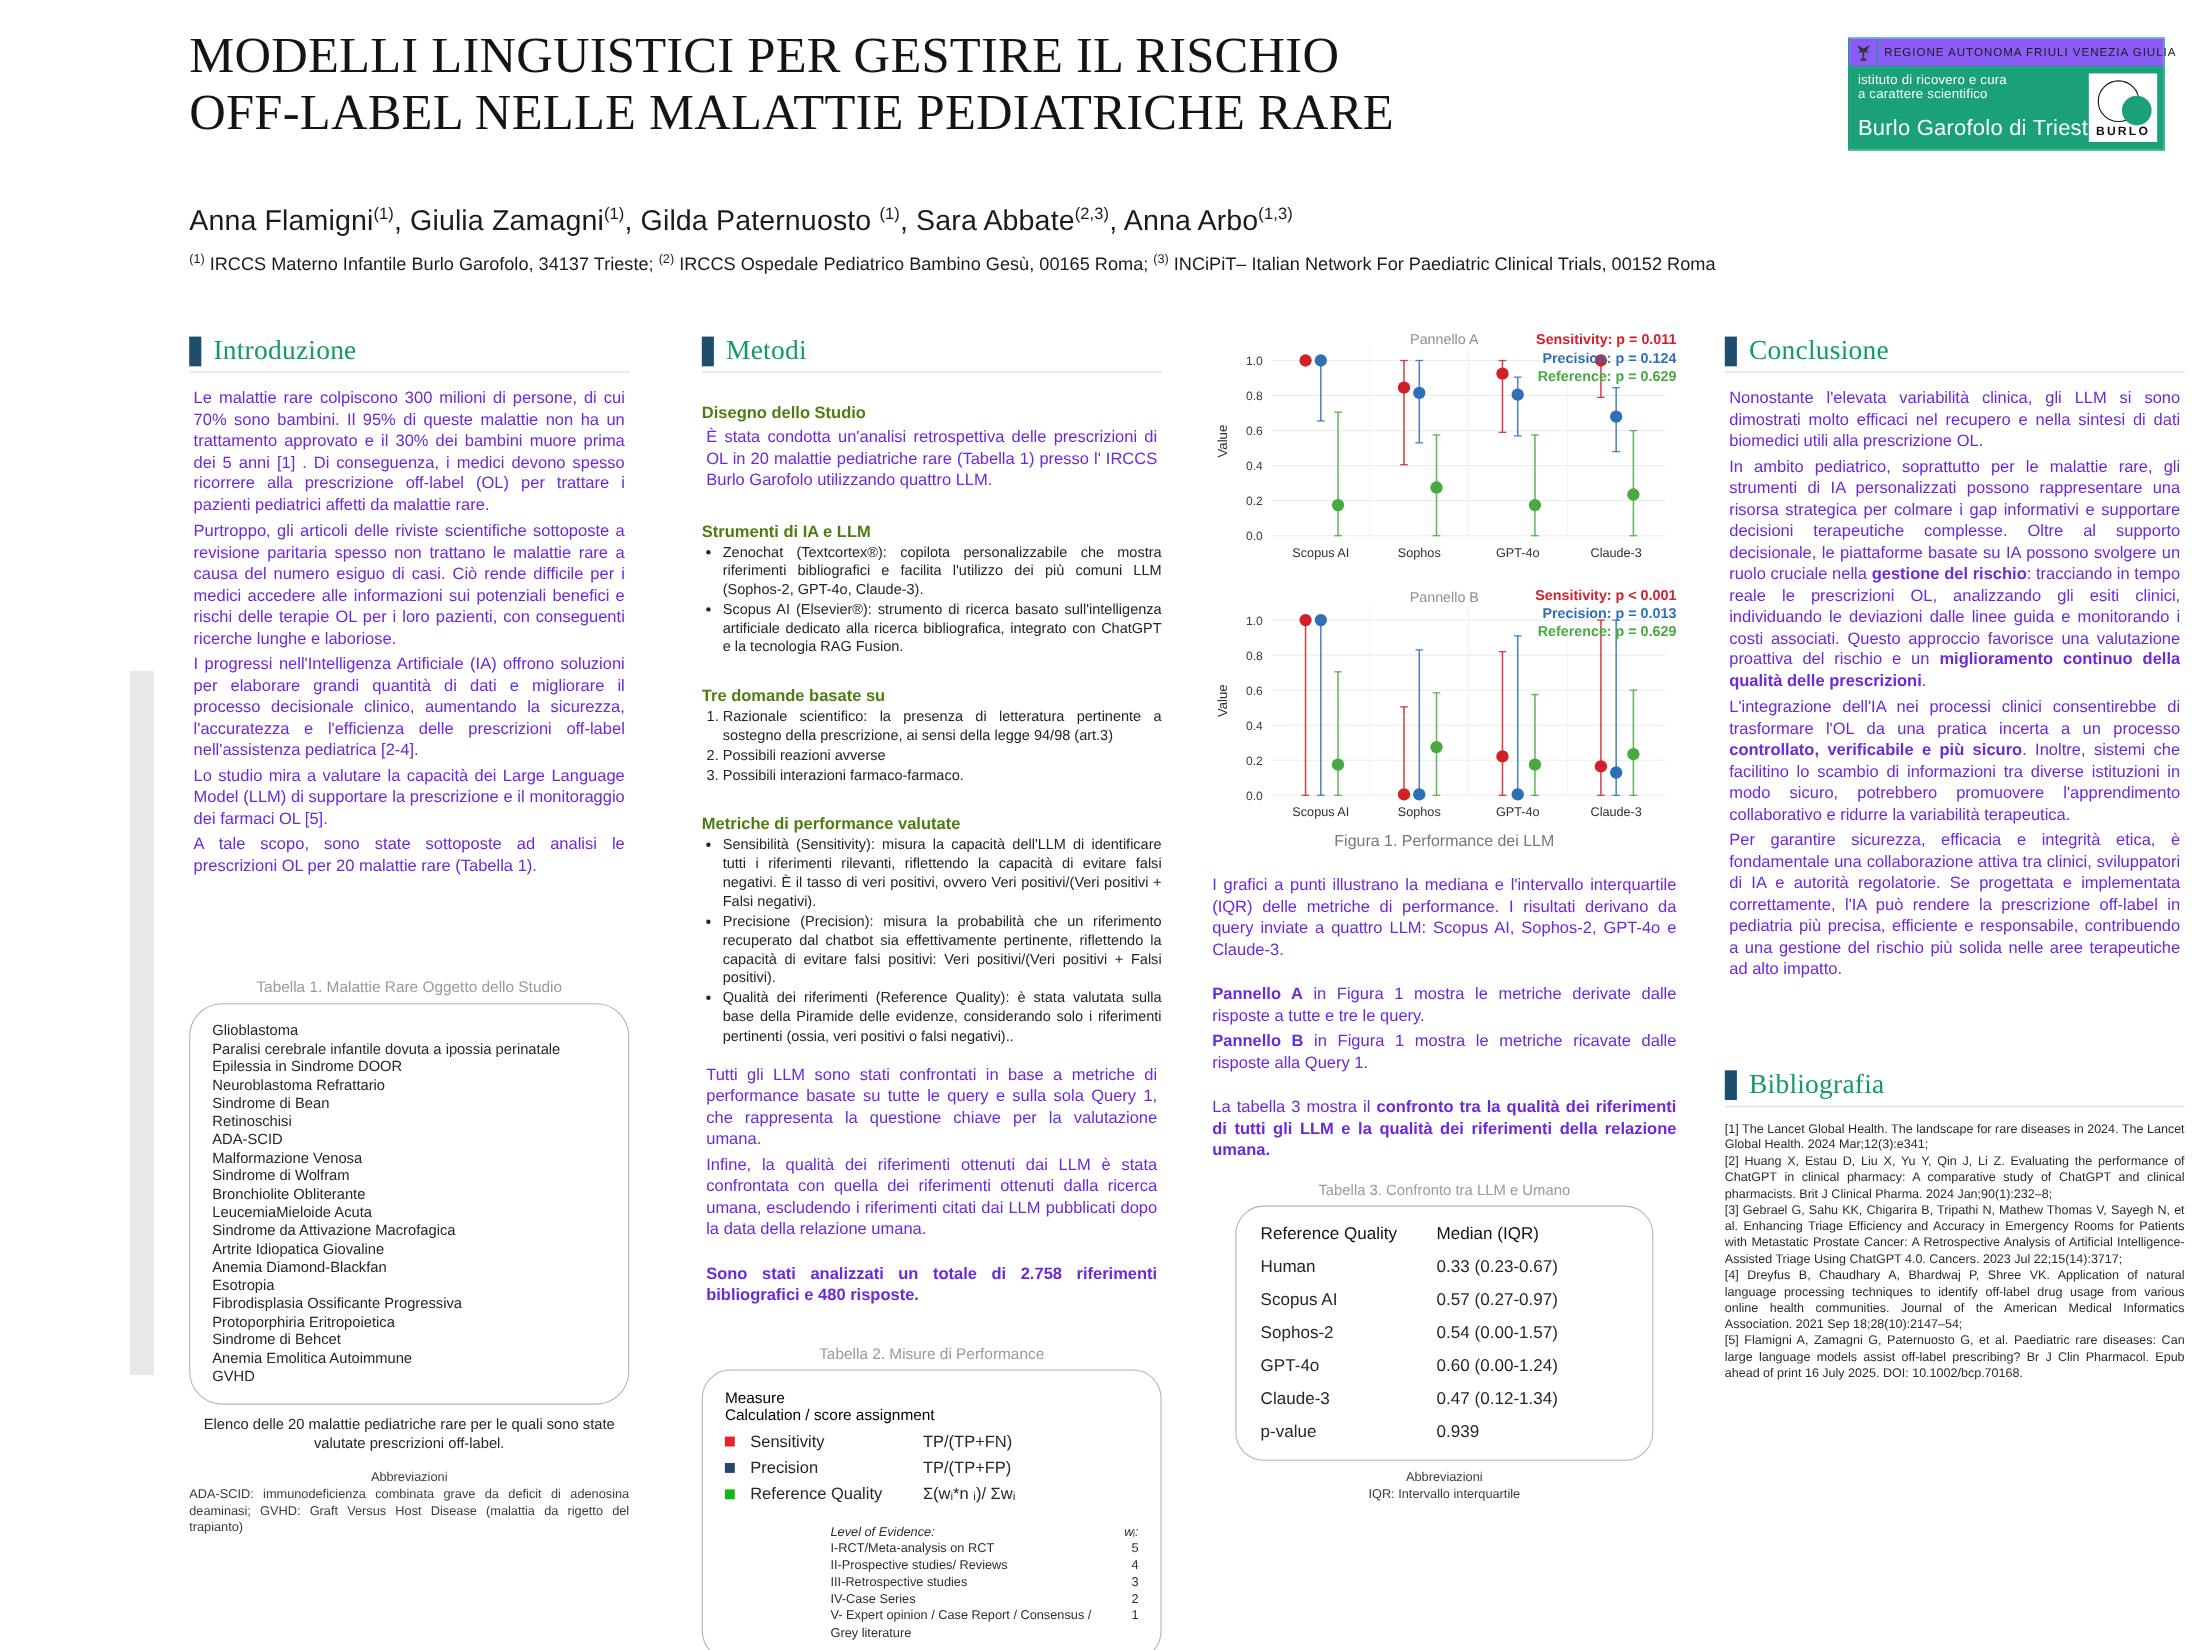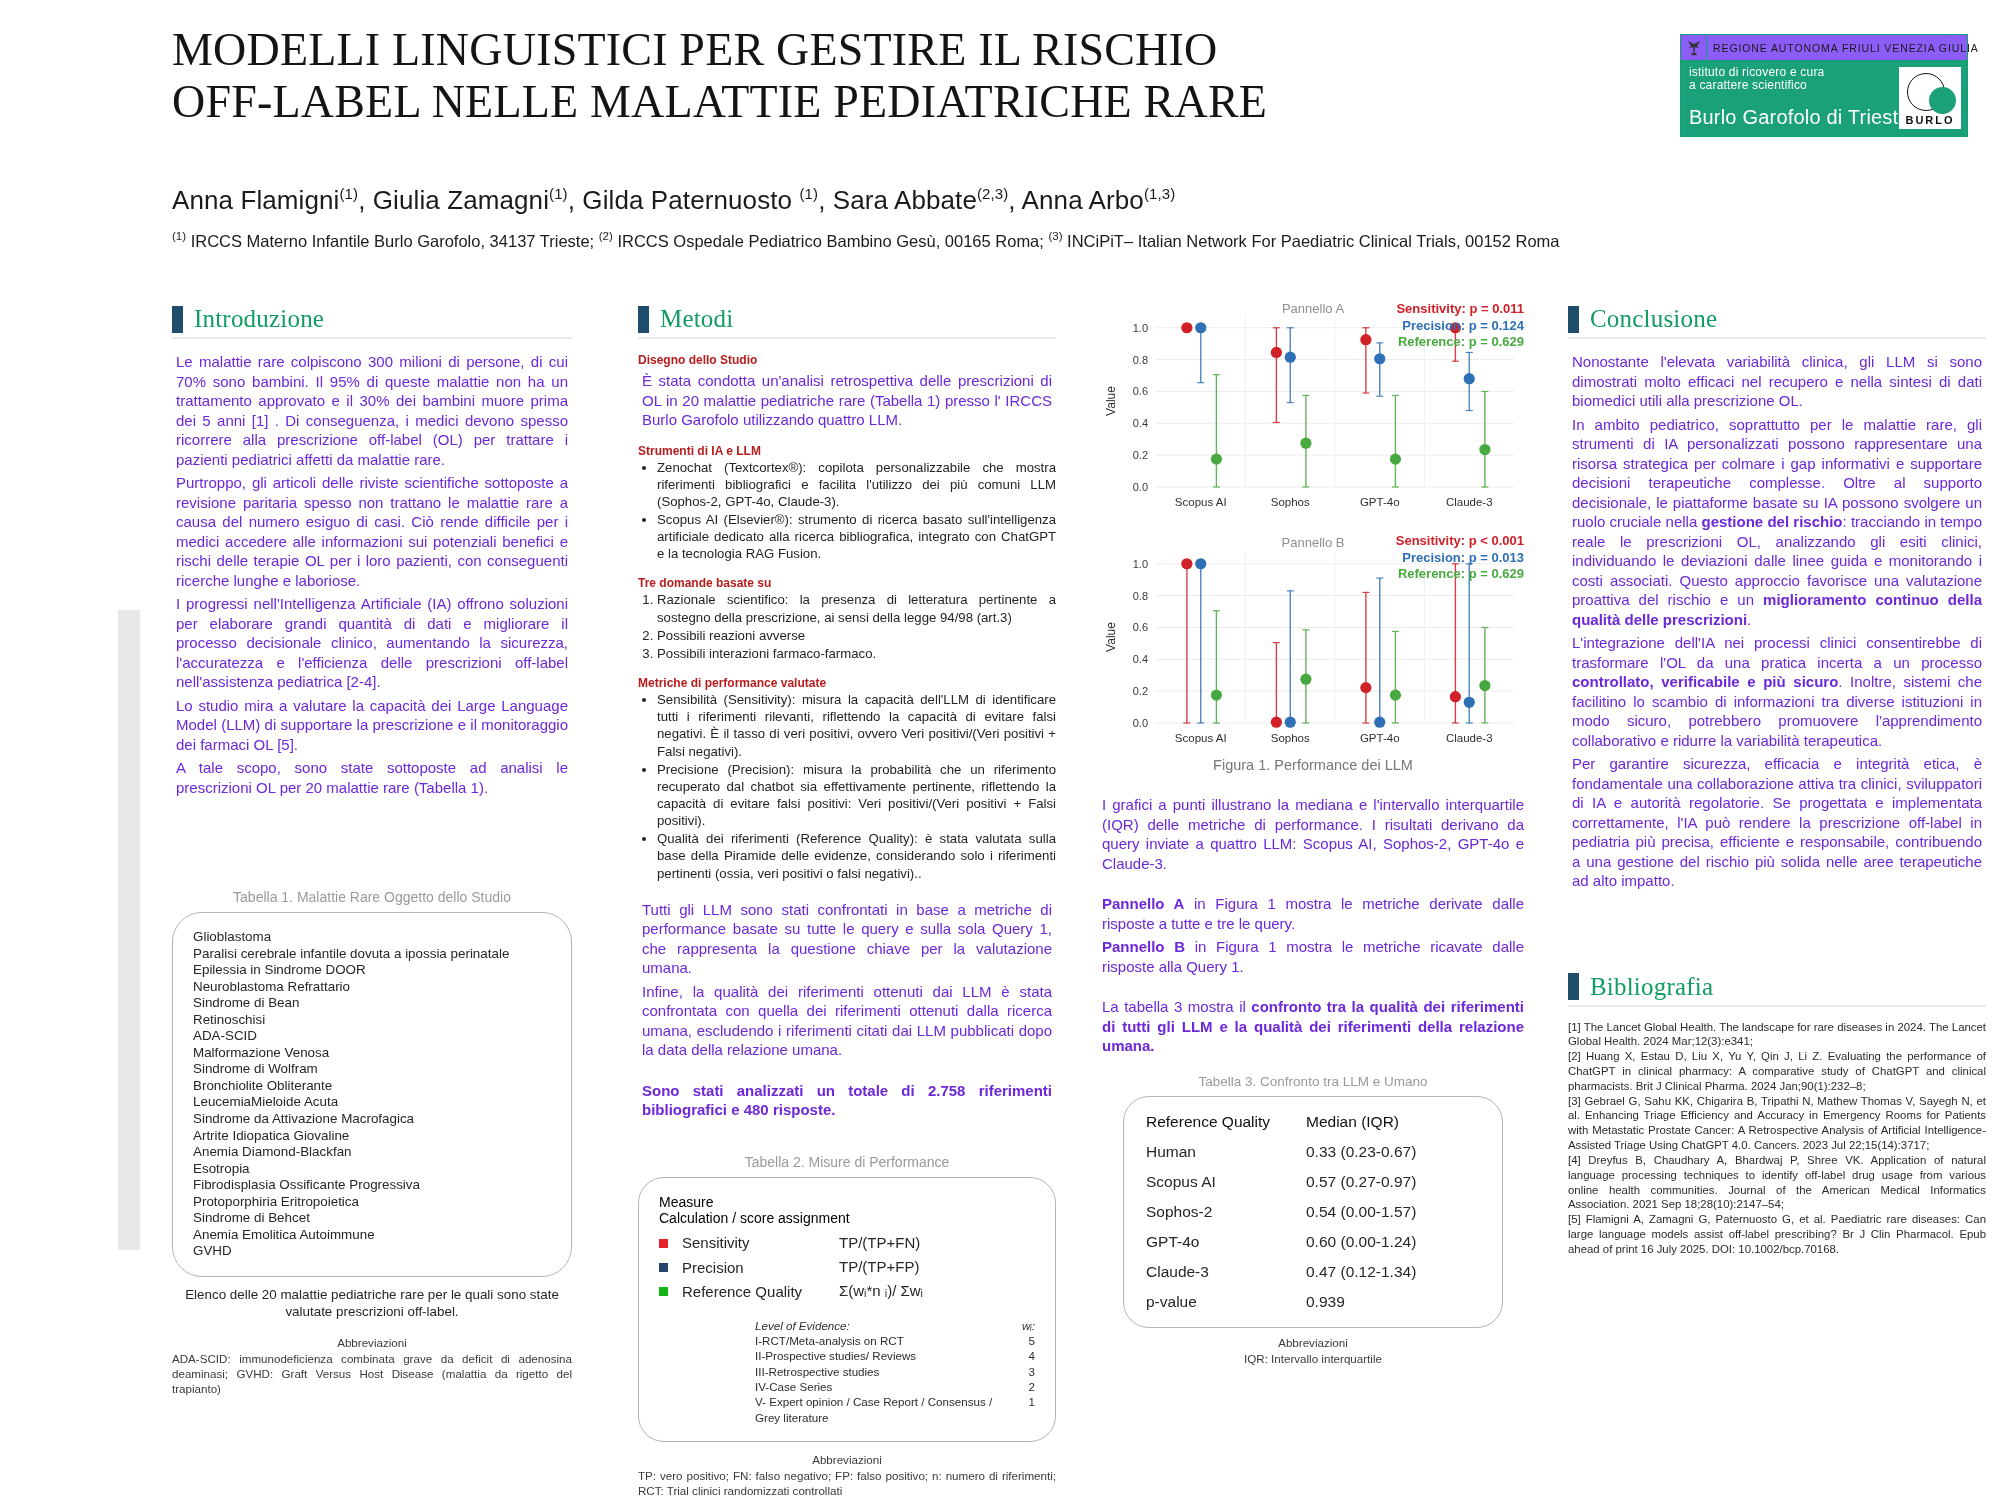--- a/index.html
+++ b/index.html
@@ -90,21 +90,21 @@
   .sec-head .stext {
     font-family: "Liberation Serif", serif;
     font-size: 25px; color: #119c62; letter-spacing: .2px;
   }
 
   p.body {
     font-size: 15px; line-height: 1.30; text-align: justify;
     color: #6d28d9; margin: 4px;
   }
   .sub-head {
-    font-size: 12px; font-weight: bold; color: #b91c1c; margin-top: 14px; margin-bottom: 1px;
+    font-size: 15px; font-weight: bold; color: #4d7c0f; margin-top: 28px; margin-bottom: 1px;
   }
   ul.body, ol.body {
     font-size: 13.2px; line-height: 1.30; text-align: justify;
     color: #242424; padding-left: 19px; margin: 0;
   }
   ul.body li, ol.body li { margin-bottom: 1px; }
   .gap { height: 13px; }
 
   
   .tbl-caption {

